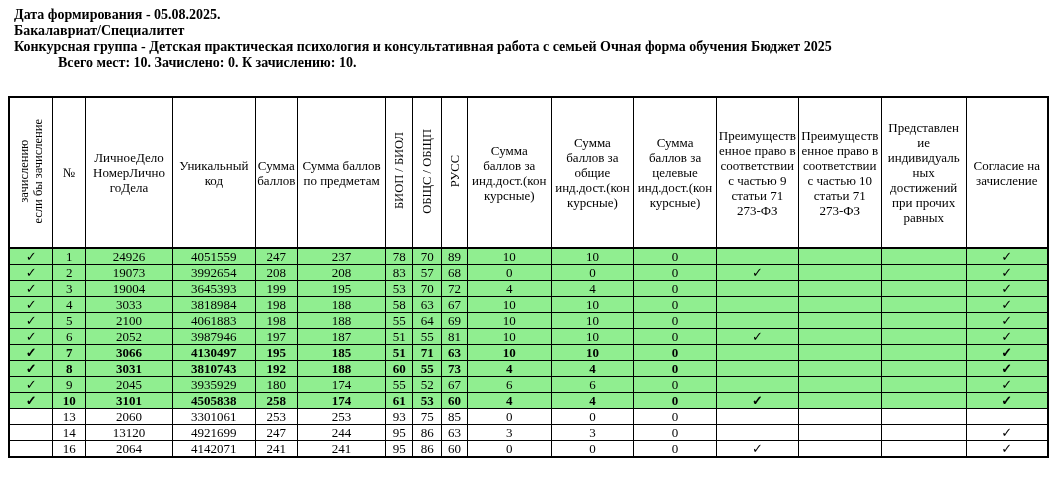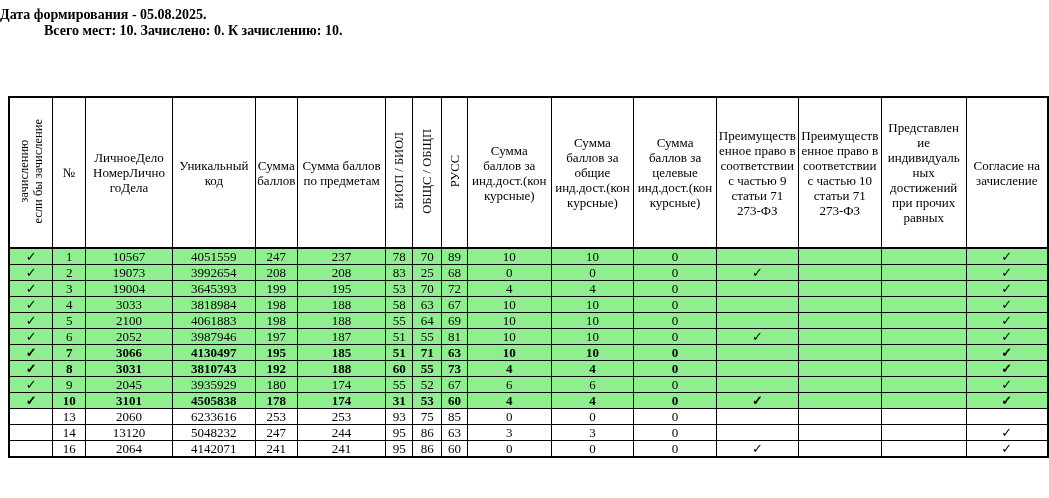--- a/index.html
+++ b/index.html
@@ -1,21 +1,21 @@
 <!DOCTYPE html>
 <html style="--row-green: #90ee90;"><head>
 <meta charset="utf-8">
 <style>
   html,body { margin:0; padding:0; background:#fff; }
   .page {
     position:relative; width:1049px; height:498px; overflow:hidden;
     background:#fff; color:#000;
     font-family:"Liberation Serif", serif;
   }
-  .doc-header { position:absolute; top:7px; left:0; font-weight:bold; font-size:14px; line-height:16px; white-space:nowrap; }
+  .doc-header { position:absolute; top:7px; left:14px; font-weight:bold; font-size:14px; line-height:16px; white-space:nowrap; }
   .doc-header .indent { padding-left:44px; }
 
   table.adm {
     position:absolute; top:96px; left:8px;
     border-collapse:collapse; table-layout:fixed;
     border:2px solid #000;
   }
   .adm th, .adm td {
     border:1px solid #000; padding:0;
     text-align:center; vertical-align:middle;
@@ -32,20 +32,22 @@
   .adm tbody tr.green td { background:var(--row-green, #90ee90); }
   .adm tbody tr.bold td { font-weight:bold; }
 </style>
 </head>
 <body>
 
 <div class="page">
 
   <div class="doc-header">
     <div>Дата формирования - 05.08.2025.</div>
+    <div>Бакалавриат/Специалитет</div>
+    <div>Конкурсная группа - Детская практическая психология и консультативная работа с семьей Очная форма обучения Бюджет 2025</div>
     <div class="indent">Всего мест: 10. Зачислено: 0. К зачислению: 10.</div>
   </div>
 
   <table class="adm">
     <colgroup>
       <col style="width:44px">
         <col style="width:33px">
         <col style="width:87px">
         <col style="width:83px">
       <col style="width:42px">
@@ -112,21 +114,21 @@
 при прочих
 равных</span></th>
         <th><span class="hwrap">Согласие на
 зачисление</span></th>
       </tr>
     </thead>
     <tbody>
         <tr class="green">
           <td>✓</td>
           <td>1</td>
-          <td>10567</td>
+          <td>24926</td>
           <td>4051559</td>
           <td>247</td>
           <td>237</td>
           <td>78</td>
           <td>70</td>
           <td>89</td>
           <td>10</td>
           <td>10</td>
           <td>0</td>
           <td></td>
@@ -135,21 +137,21 @@
           <td>✓</td>
         </tr>
         <tr class="green">
           <td>✓</td>
           <td>2</td>
           <td>19073</td>
           <td>3992654</td>
           <td>208</td>
           <td>208</td>
           <td>83</td>
-          <td>25</td>
+          <td>57</td>
           <td>68</td>
           <td>0</td>
           <td>0</td>
           <td>0</td>
           <td>✓</td>
           <td></td>
           <td></td>
           <td>✓</td>
         </tr>
         <tr class="green">
@@ -276,56 +278,56 @@
           <td></td>
           <td></td>
           <td></td>
           <td>✓</td>
         </tr>
         <tr class="green bold">
           <td>✓</td>
           <td>10</td>
           <td>3101</td>
           <td>4505838</td>
-          <td>178</td>
+          <td>258</td>
           <td>174</td>
-          <td>31</td>
+          <td>61</td>
           <td>53</td>
           <td>60</td>
           <td>4</td>
           <td>4</td>
           <td>0</td>
           <td>✓</td>
           <td></td>
           <td></td>
           <td>✓</td>
         </tr>
         <tr>
           <td></td>
           <td>13</td>
           <td>2060</td>
-          <td>6233616</td>
+          <td>3301061</td>
           <td>253</td>
           <td>253</td>
           <td>93</td>
           <td>75</td>
           <td>85</td>
           <td>0</td>
           <td>0</td>
           <td>0</td>
           <td></td>
           <td></td>
           <td></td>
           <td></td>
         </tr>
         <tr>
           <td></td>
           <td>14</td>
           <td>13120</td>
-          <td>5048232</td>
+          <td>4921699</td>
           <td>247</td>
           <td>244</td>
           <td>95</td>
           <td>86</td>
           <td>63</td>
           <td>3</td>
           <td>3</td>
           <td>0</td>
           <td></td>
           <td></td>

